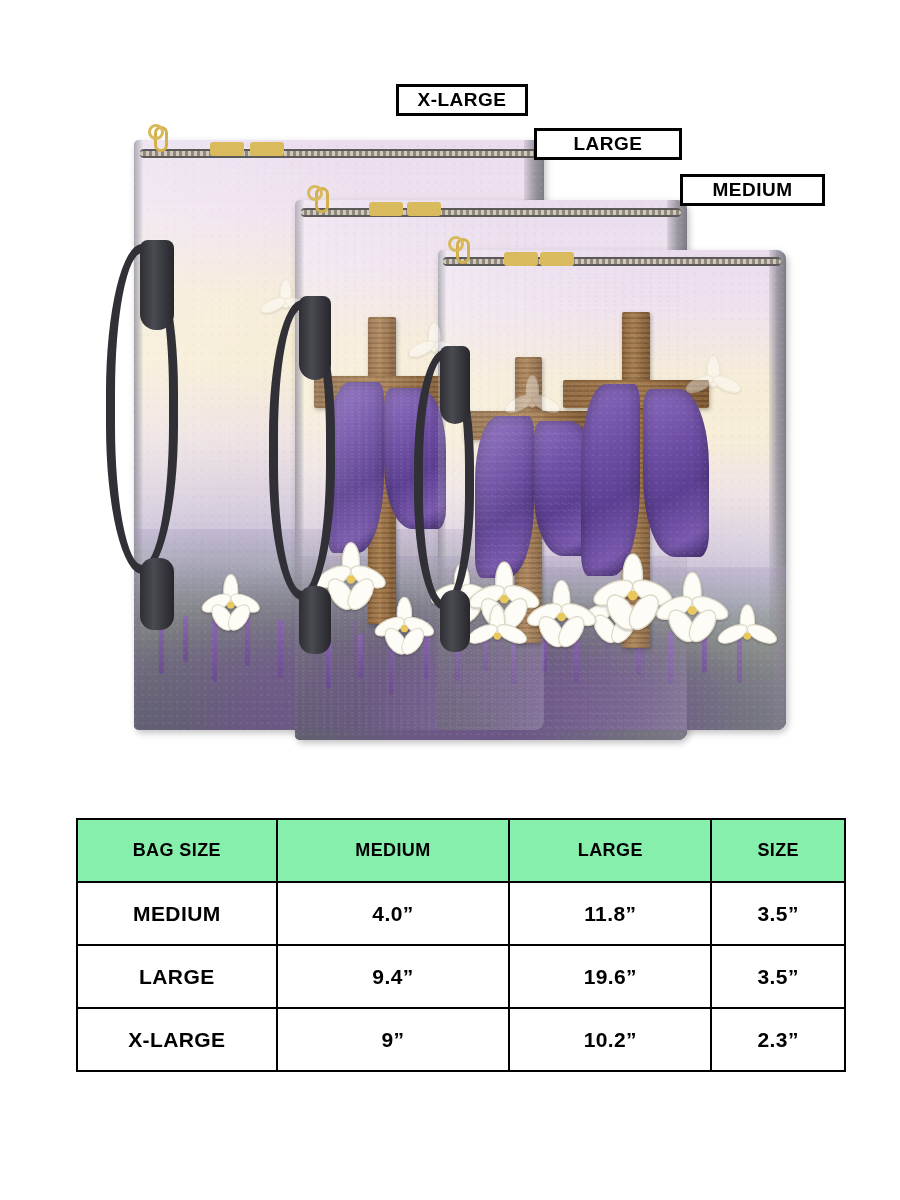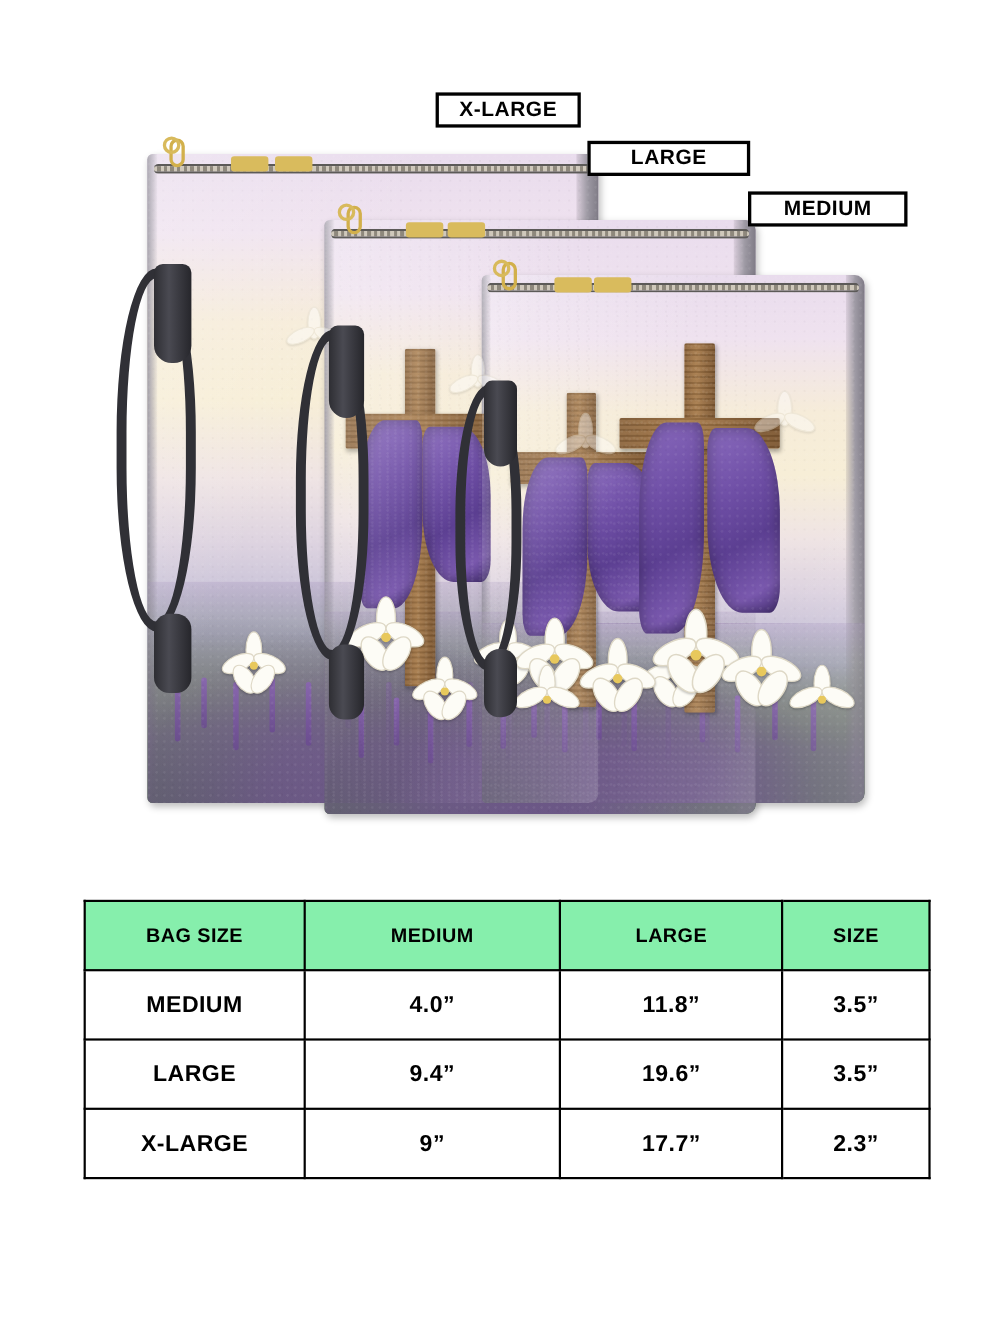--- a/index.html
+++ b/index.html
@@ -477,19 +477,19 @@
       </tr>
       <tr>
         <td>LARGE</td>
         <td>9.4”</td>
         <td>19.6”</td>
         <td>3.5”</td>
       </tr>
       <tr>
         <td>X-LARGE</td>
         <td>9”</td>
-        <td>17.7”</td>
+        <td>10.2”</td>
         <td>2.3”</td>
       </tr>
     </tbody>
   </table>
 
 </div>
 
 </body></html>

